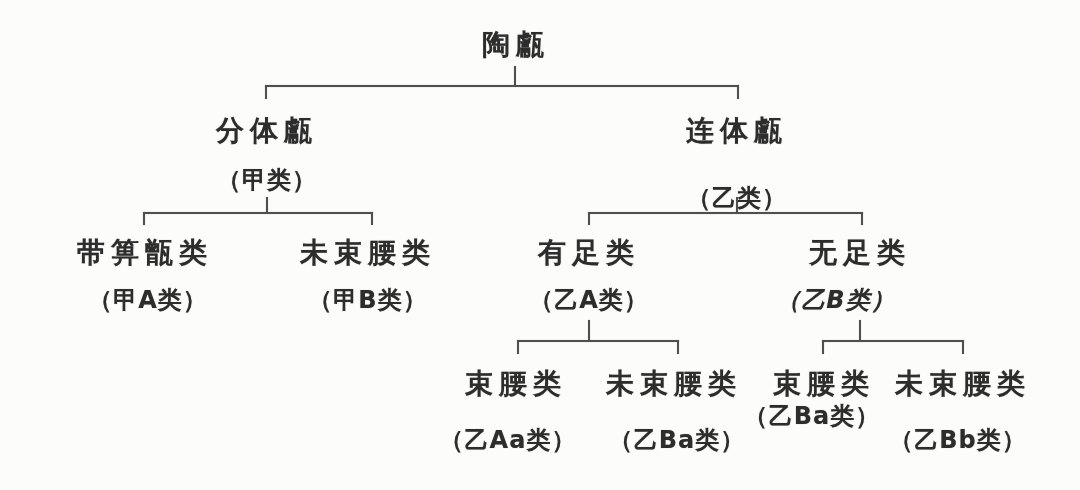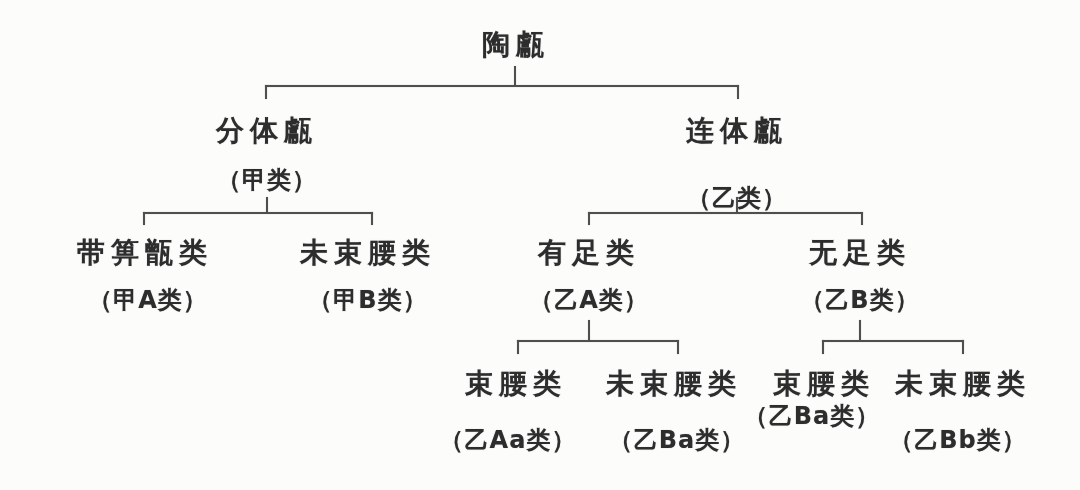--- a/index.html
+++ b/index.html
@@ -65,21 +65,21 @@
   <span class="lbl main" style="left:145px; top:253px;">带箅甑类</span>
   <span class="lbl sub" style="left:148px; top:300px;">（甲A类）</span>
 
   <span class="lbl main" style="left:368px; top:253px;">未束腰类</span>
   <span class="lbl sub" style="left:368px; top:300px;">（甲B类）</span>
 
   <span class="lbl main" style="left:589px; top:253px;">有足类</span>
   <span class="lbl sub" style="left:589px; top:300px;">（乙A类）</span>
 
   <span class="lbl main" style="left:860px; top:253px;font-family:Liberation Serif, serif;">无足类</span>
-  <span class="lbl sub" style="left:860px; top:300px;">（乙B类）</span>
+  <span class="lbl sub" style="left:836px; top:300px;font-style:italic;">（乙B类）</span>
 
   <div class="vline" style="left:588px; top:320px; height:21px;"></div>
   <div class="hline" style="left:517px; top:340px; width:162px;"></div>
   <div class="vline" style="left:517px; top:340px; height:14px;"></div>
   <div class="vline" style="left:677px; top:340px; height:14px;"></div>
 
   <div class="vline" style="left:859px; top:320px; height:21px;"></div>
   <div class="hline" style="left:822px; top:340px; width:142px;"></div>
   <div class="vline" style="left:822px; top:340px; height:14px;"></div>
   <div class="vline" style="left:962px; top:340px; height:14px;"></div>

